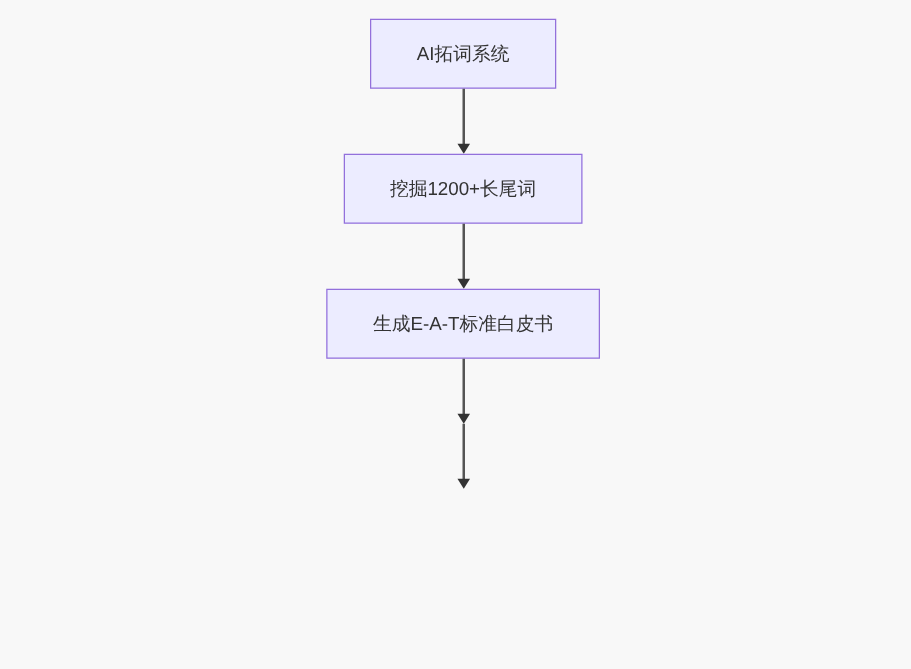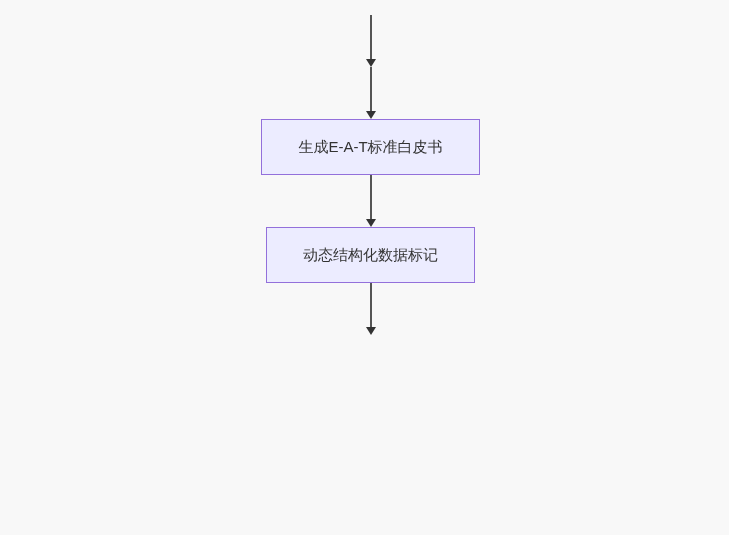--- a/index.html
+++ b/index.html
@@ -57,44 +57,47 @@
     border-right: 5px solid transparent;
     border-top: 8px solid var(--arrow-head, #333333);
     margin-top: -1px;
   }
 </style>
 </head>
 <body>
 
 <div class="flowchart">
 
+  <div class="flow-node">
+    <span>AI拓词系统</span>
+  </div>
 
   <div class="connector">
     <div class="line"></div>
     <div class="arrowhead"></div>
   </div>
 
+  <div class="flow-node">
+    <span>挖掘1200+长尾词</span>
+  </div>
 
   <div class="connector">
     <div class="line"></div>
     <div class="arrowhead"></div>
   </div>
 
   <div class="flow-node">
     <span>生成E-A-T标准白皮书</span>
   </div>
 
   <div class="connector">
     <div class="line"></div>
     <div class="arrowhead"></div>
   </div>
 
-  <div class="flow-node">
-    <span>动态结构化数据标记</span>
-  </div>
 
   <div class="connector">
     <div class="line"></div>
     <div class="arrowhead"></div>
   </div>
 
 
 </div>
 
 </body></html>

